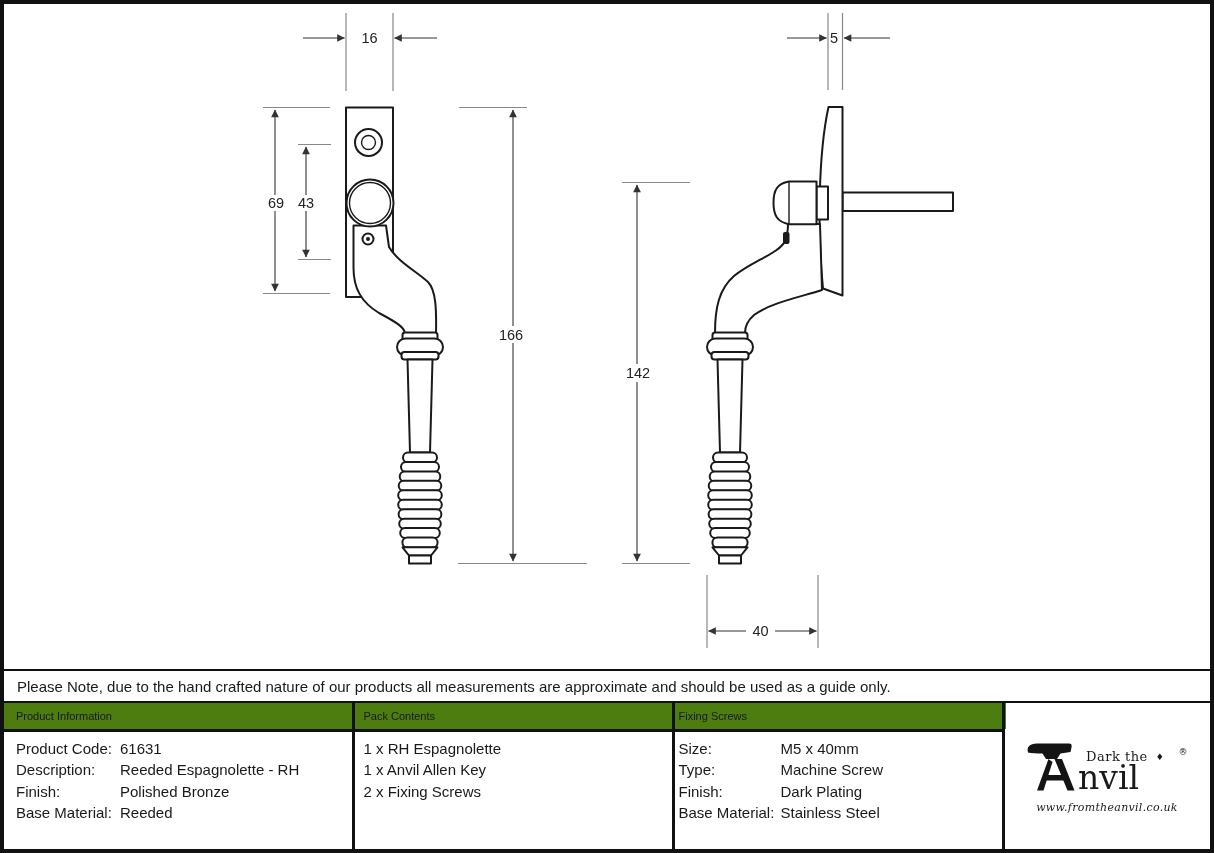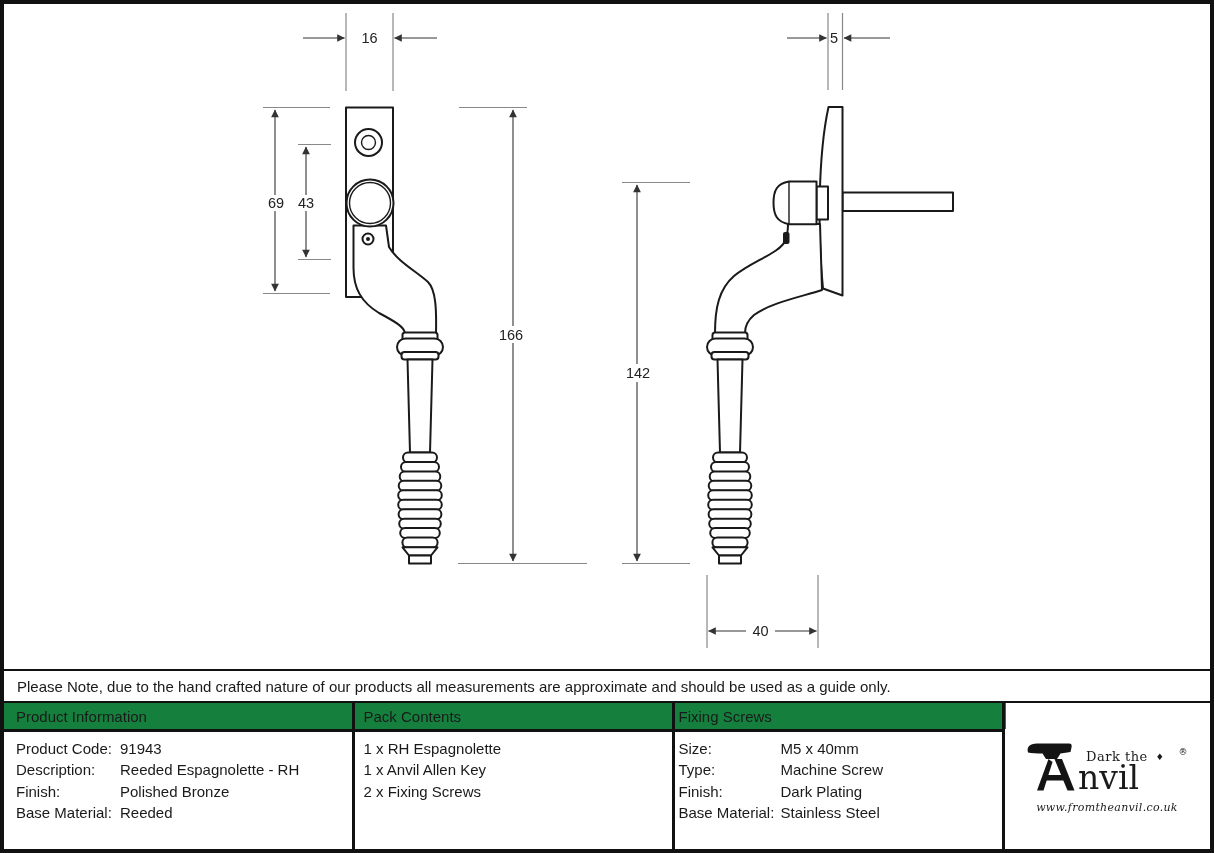--- a/index.html
+++ b/index.html
@@ -18,21 +18,21 @@
     border-top:2.5px solid #111; border-bottom:2.5px solid #111;
     box-sizing:border-box; display:flex; align-items:center;
     padding-left:13px; font-size:15px; z-index:10; background:#fff;text-align:center;
   }
 
   
   .tbl-vline{position:absolute; width:2.5px; background:#111; top:703px; height:146px; z-index:12;}
   .tbl-hline{position:absolute; left:4px; top:729px; width:1000px; height:2.5px; background:#111; z-index:12;}
   .tbl-header{
     position:absolute; top:703px; height:26px; display:flex; align-items:center;
-    font-size:15px; z-index:11; background:#15803d;
+    font-size:11px; z-index:11; background:#4d7c0f;
   }
   .tbl-cell{position:absolute; top:731.5px; height:117px; font-size:15px; z-index:11;}
   .kv-row{position:absolute; white-space:nowrap;}
   .kv-label{display:inline-block;}
   .kv-value{display:inline-block;}
 
   
   .col1{left:4px; width:346px;}
   .col2{left:354.5px; width:317px;}
   .col3{left:674.5px; width:327px;}
@@ -177,21 +177,21 @@
   </div>
   <div class="tbl-header col2" style="padding-left:9px;">
     <span>Pack Contents</span>
   </div>
   <div class="tbl-header col3" style="padding-left:4px;">
     <span>Fixing Screws</span>
   </div>
 
   <div class="tbl-cell col1">
     <div class="kv-row" style="left:12px; top:8px;">
-      <span class="kv-label" style="width:104px;">Product Code:</span><span class="kv-value">91943</span>
+      <span class="kv-label" style="width:104px;">Product Code:</span><span class="kv-value">61631</span>
     </div>
     <div class="kv-row" style="left:12px; top:29.5px;">
       <span class="kv-label" style="width:104px;">Description:</span><span class="kv-value">Reeded Espagnolette - RH</span>
     </div>
     <div class="kv-row" style="left:12px; top:51px;">
       <span class="kv-label" style="width:104px;">Finish:</span><span class="kv-value">Polished Bronze</span>
     </div>
     <div class="kv-row" style="left:12px; top:72.5px;">
       <span class="kv-label" style="width:104px;">Base Material:</span><span class="kv-value">Reeded</span>
     </div>

